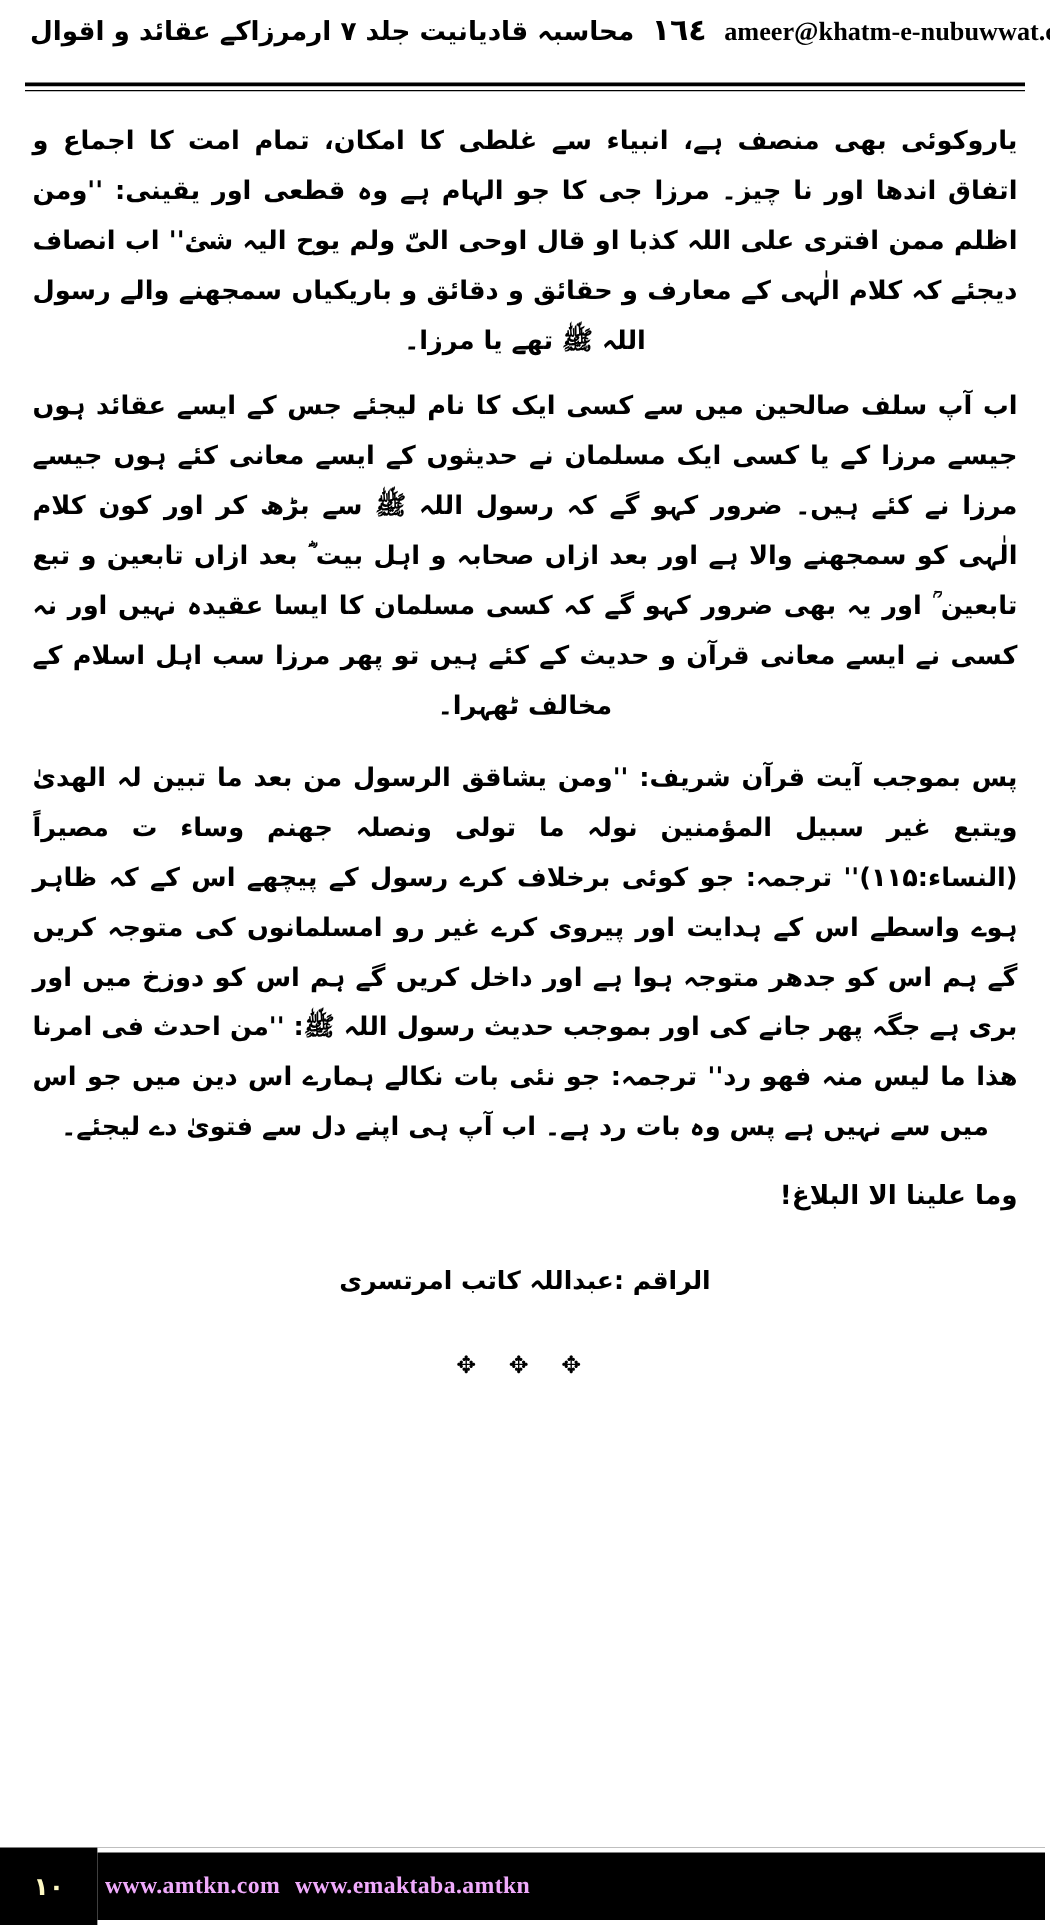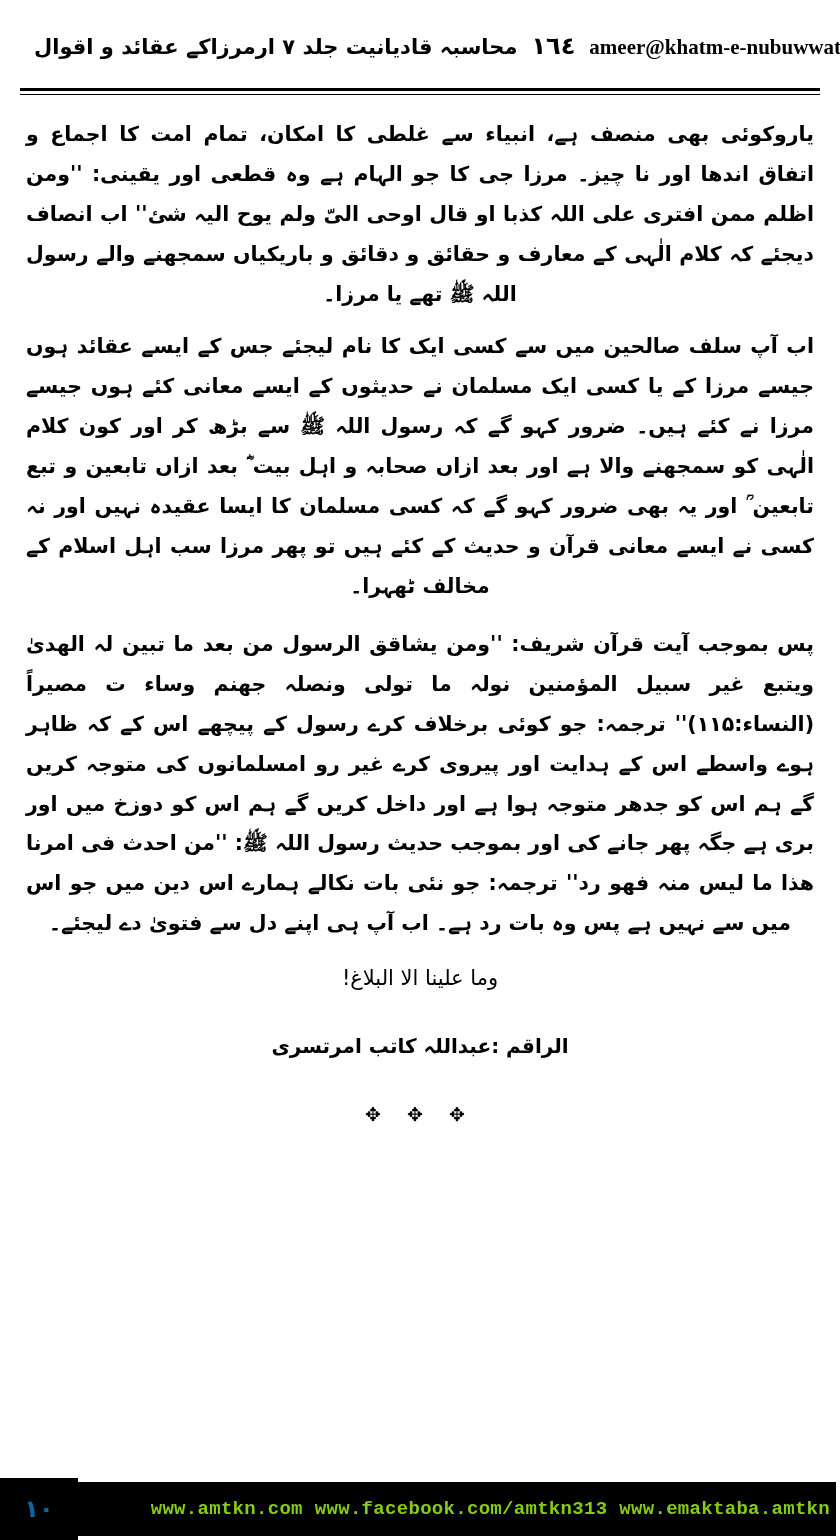--- a/index.html
+++ b/index.html
@@ -21,23 +21,22 @@
     inset: 0;
     display: flex;
     flex-direction: column;
   }
 
   
   .header {
     position: relative;
     height: 58px;
     flex: 0 0 auto;
-    padding: 10px 26px 0 34px;
+    padding: 10px 26px 0 24px;
     box-sizing: border-box;
-    margin-top: 22px;
   }
   .header-row {
     display: flex;
     flex-direction: row-reverse;
     align-items: baseline;
     justify-content: space-between;
     width: 100%;
   }
   .header-title {
     font-family: "DejaVu Sans", sans-serif;
@@ -82,22 +81,21 @@
   .para {
     margin: 0 0 2px 0;
     text-align: justify;
     text-align-last: center;
     font-weight: 700;
   }
   .spacer-sm { height: 10px; }
   .spacer-md { height: 16px; }
 
   .signoff {
-    text-align: center;
-    font-weight: 400;
+    font-weight: 700;
     font-size: 21px;
     letter-spacing: 3px;
     margin-top: 14px;
   }
   .scribe {
     text-align: center;
     font-weight: 700;
     font-size: 20px;
     margin-top: 28px;
   }
@@ -114,36 +112,36 @@
     flex: 0 0 auto;
     height: 62px;
     position: relative;
     display: flex;
     align-items: stretch;
     direction: ltr;
   }
   .footer-pagebox {
     width: 78px;
     background: #000;
-    color: #0369a1;
+    color: #fef9c3;
     display: flex;
     align-items: center;
     justify-content: center;
-    font-size: 24px;
+    font-size: 20px;
     font-weight: 700;
     font-family: "DejaVu Sans", sans-serif;
   }
   .footer-bar {
     flex: 1 1 auto;
     background: #000;
-    color: #84cc16;
+    color: #f0abfc;
     display: flex;
     align-items: center;
-    justify-content: flex-end;
-    font-family: Liberation Mono, monospace;
+    justify-content: flex-start;
+    font-family: Liberation Serif, serif;
     font-size: 19px;
     font-weight: 700;
     letter-spacing: 0.3px;
     border-top: 4px solid #fff;
     border-bottom: 4px solid #fff;
     margin-right: 4px;
   }
   .footer-links span { padding: 0 6px; }
 </style>
 </head>
@@ -174,18 +172,17 @@
 
     <div class="signoff">وما علینا الا البلاغ!</div>
     <div class="scribe">الراقم :عبداللہ کاتب امرتسری</div>
     <div class="stars">✥ ✥ ✥</div>
   </div>
 
   <div class="footer">
     <div class="footer-pagebox">١٠</div>
     <div class="footer-bar footer-links">
       <span>www.amtkn.com</span>
-      <span>www.facebook.com/amtkn313</span>
       <span>www.emaktaba.amtkn</span>
     </div>
   </div>
 
 </div>
 
 </body></html>

